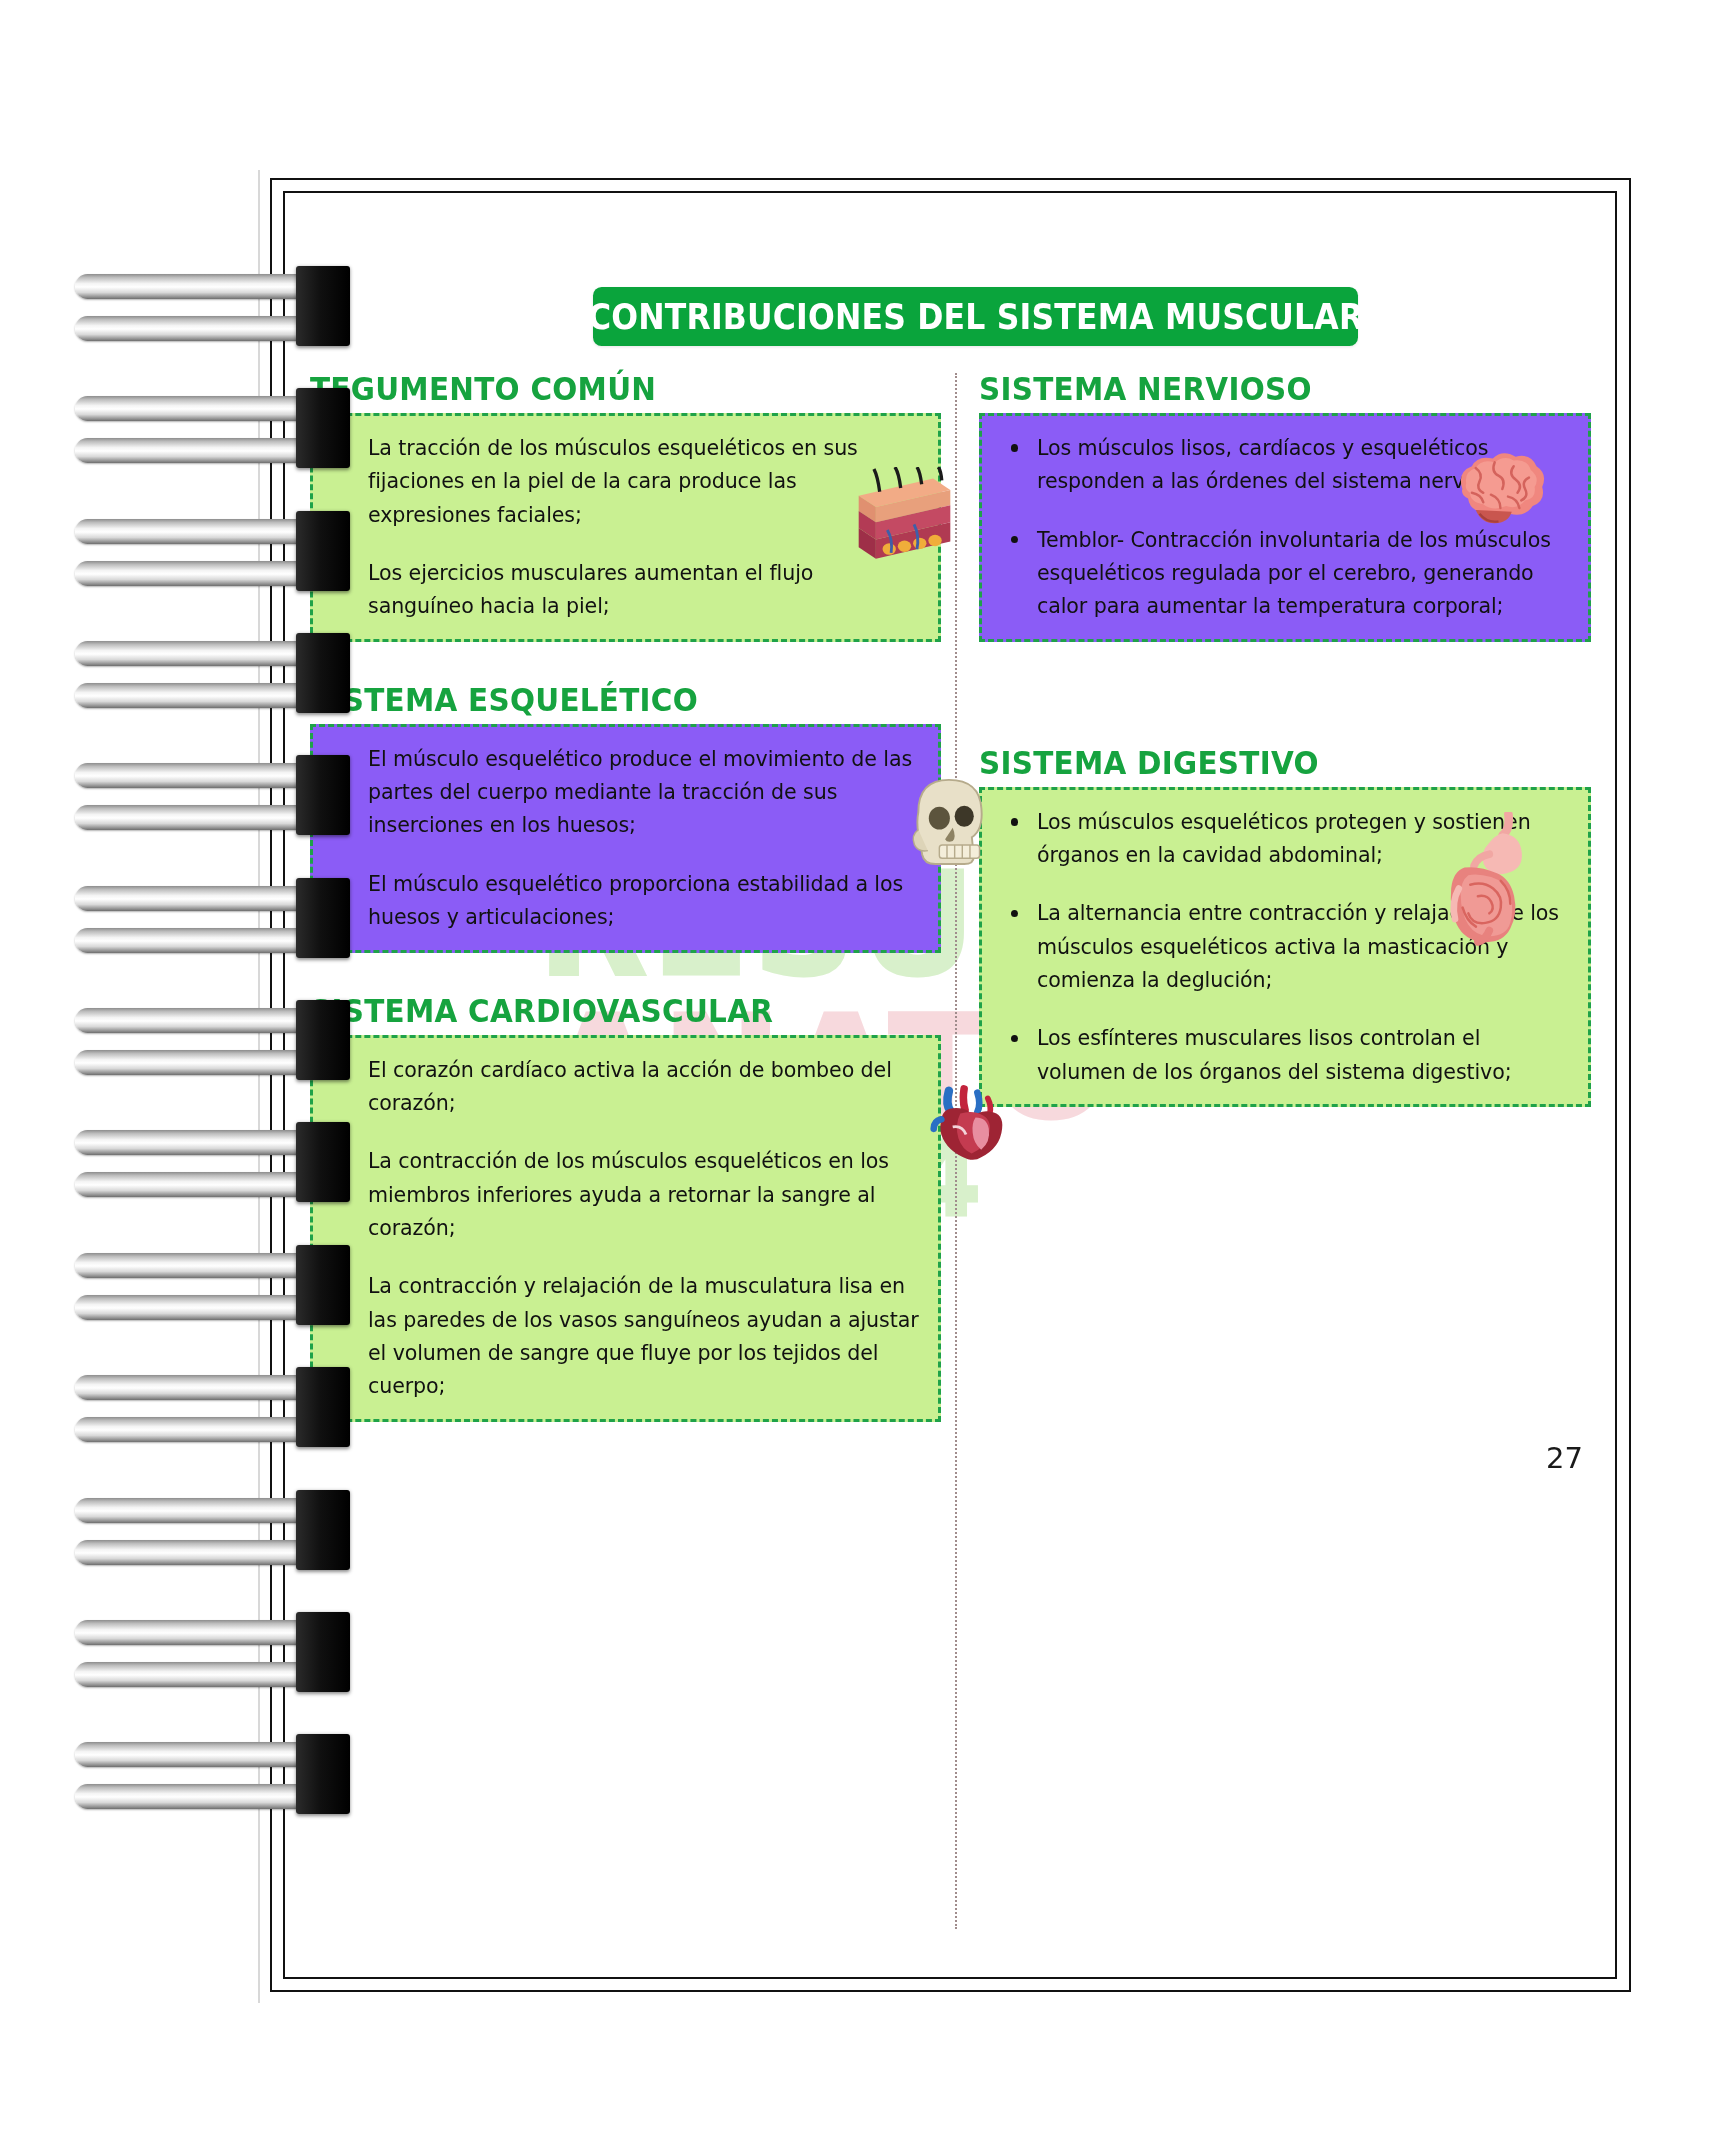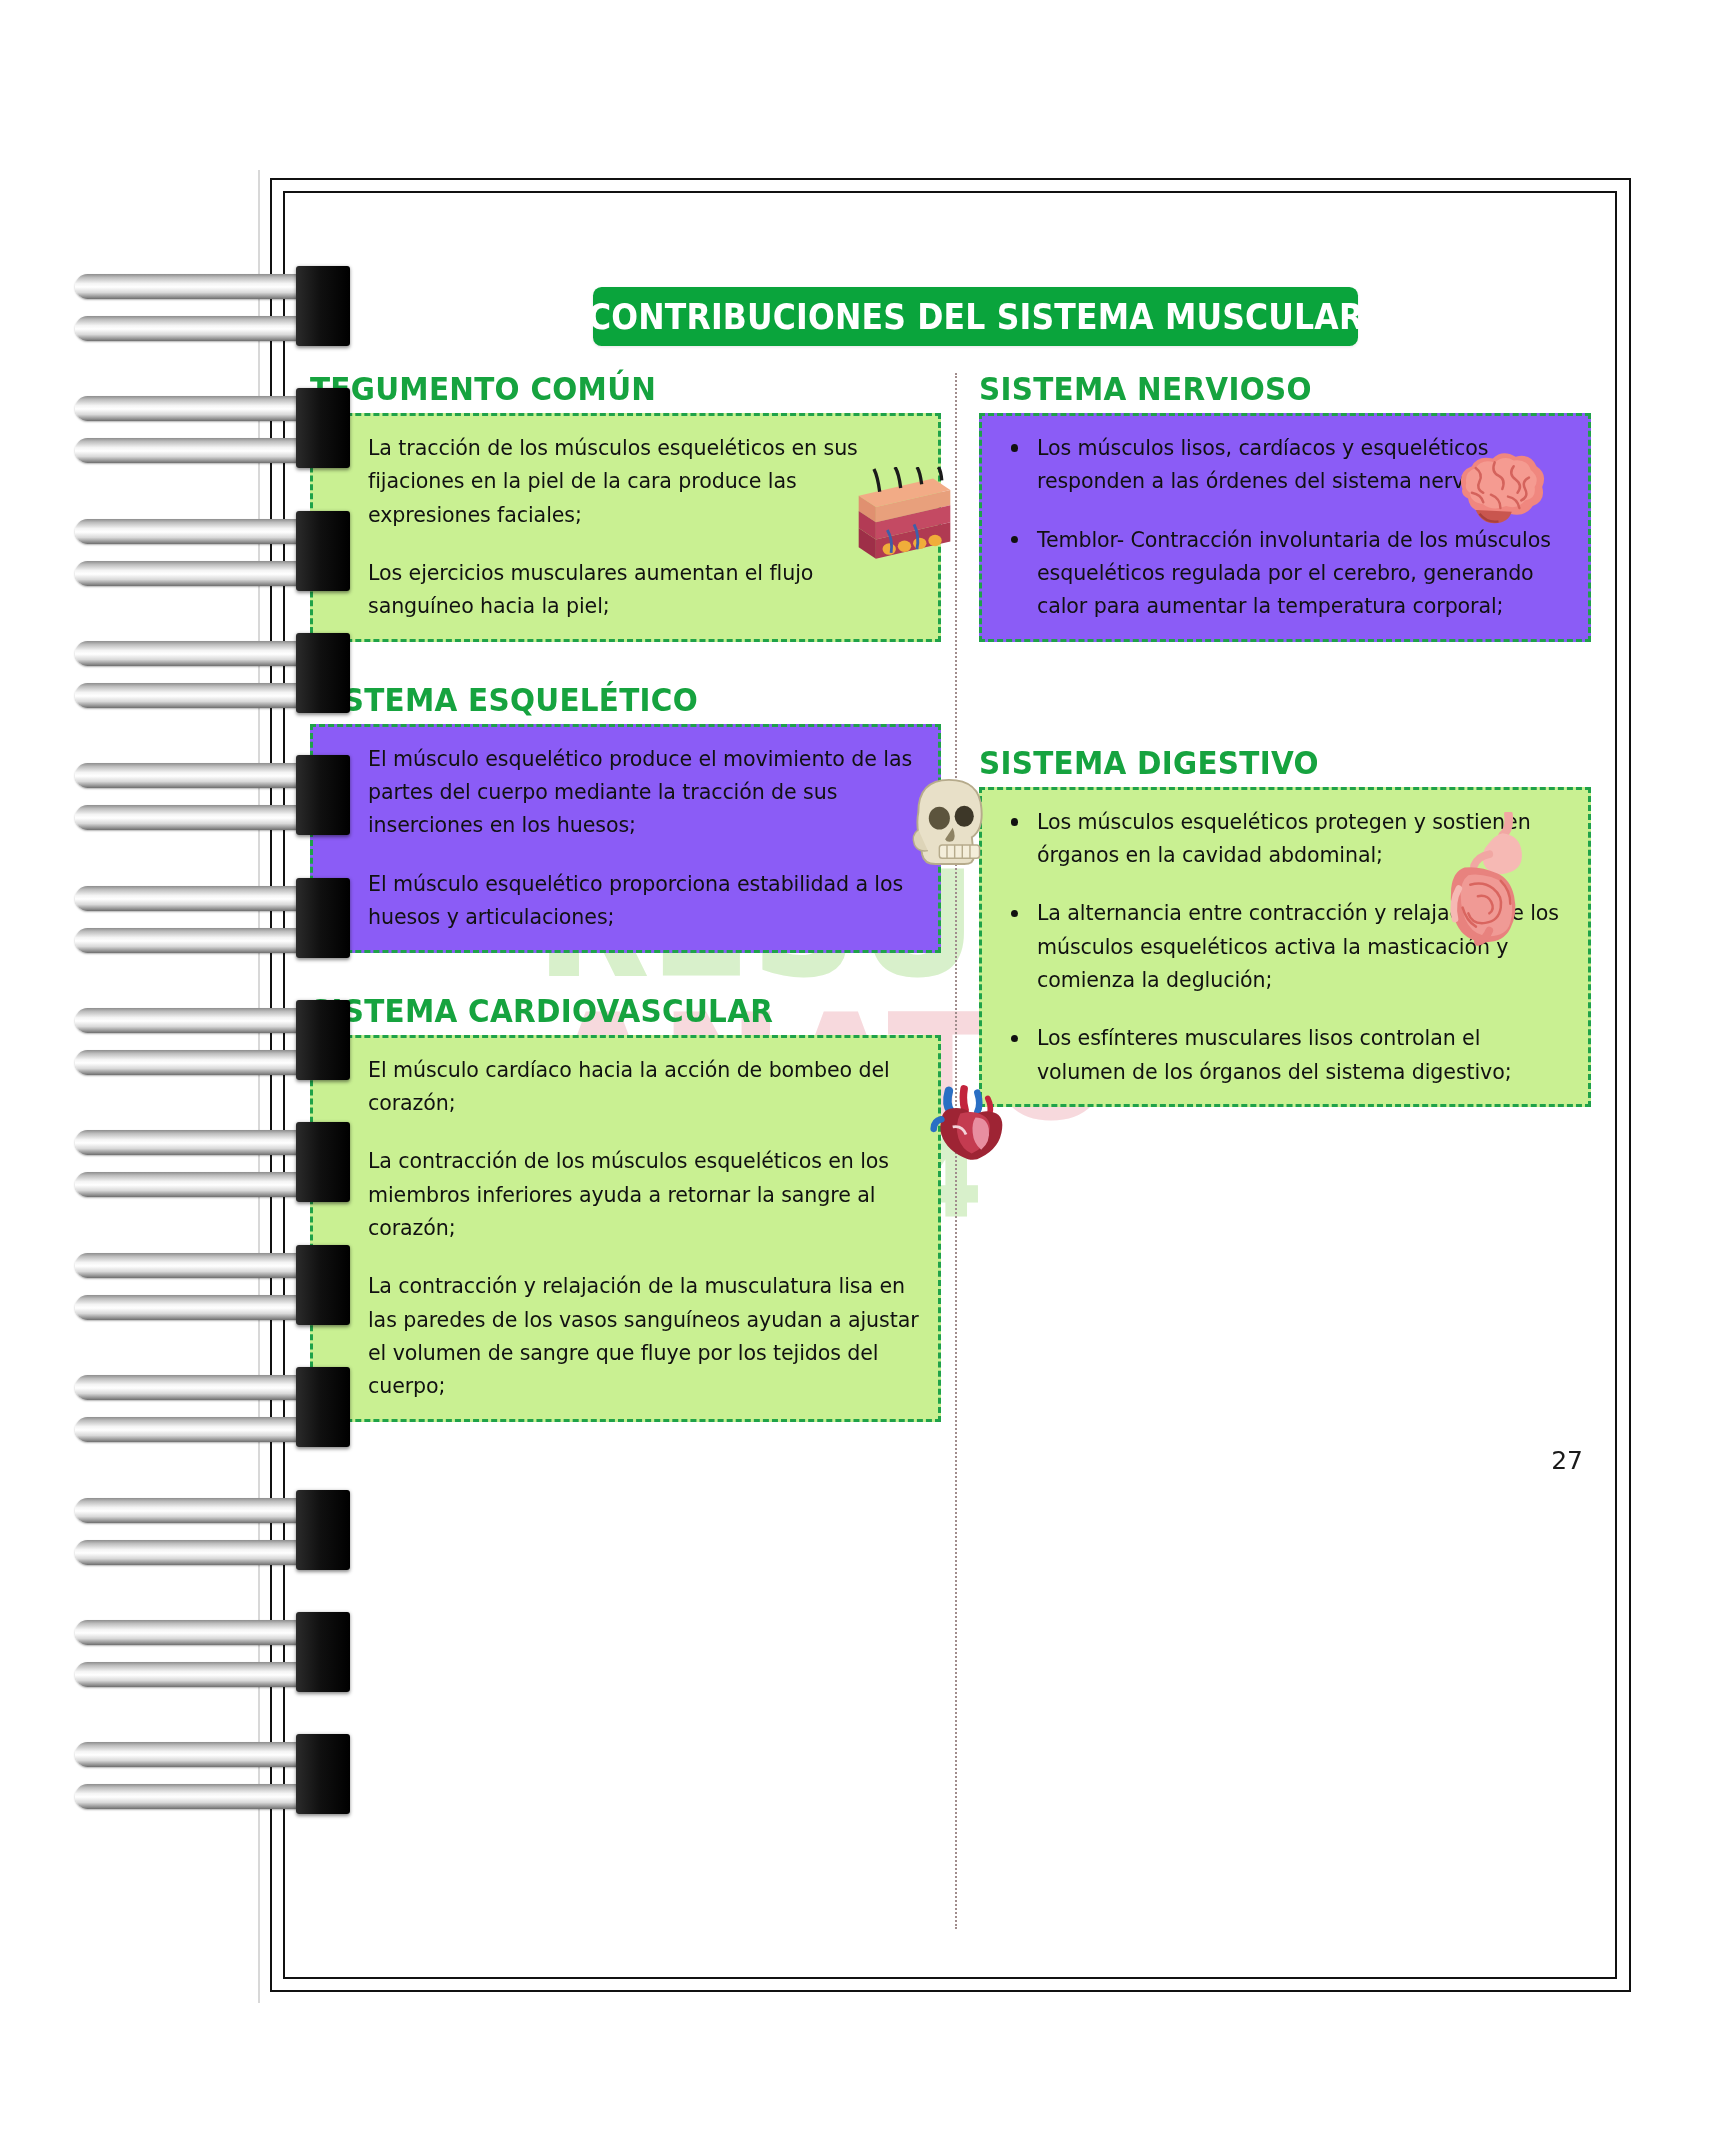--- a/index.html
+++ b/index.html
@@ -238,21 +238,21 @@
   #illo-brain { left: 468px; top: 80px; width: 103px; height: 76px; }
   
   #illo-digest { left: 455px; top: 67px; width: 103px; height: 134px; }
 
   
   #page-number {
     position: absolute;
     right: 34px;
     bottom: 29px;
     font-family: "DejaVu Sans", sans-serif;
-    font-size: 25px;
+    font-size: 29px;
     color: #1a1a1a;
     z-index: 30;
   }
 </style>
 </head>
 <body>
 
 <div id="page">
 
   <div id="spiral">
@@ -416,21 +416,21 @@
             <path d="M14 38 q0 -14 16 -14 q14 0 18 10 q6 -8 18 -6 q14 2 12 18 q-2 20 -22 30 q-6 4 -14 2 q-22 -8 -28 -26 q-2 -8 0 -14 Z" fill="#9e2434"></path>
             <path d="M34 30 q14 -4 24 2 q10 6 6 20 q-4 14 -18 20 q-10 -4 -14 -16 q-4 -14 2 -26 Z" fill="#c43b50"></path>
             <path d="M50 34 q12 0 14 12 q2 14 -8 22 q-8 -6 -9 -18 q-1 -10 3 -16 Z" fill="#e88ea0"></path>
             <path d="M26 44 q10 -2 14 8" stroke="#f3d4da" stroke-width="3" fill="none"></path>
             <path d="M14 36 q-8 2 -8 10" stroke="#2a6fc4" stroke-width="7" fill="none" stroke-linecap="round"></path>
           </g>
         </svg>
 
         <div class="sec-box">
           <ul class="bullets">
-            <li>El músculo cardíaco hacia la acción de bombeo del corazón;</li>
+            <li>El corazón cardíaco activa la acción de bombeo del corazón;</li>
             <li>La contracción de los músculos esqueléticos en los miembros inferiores ayuda a retornar la sangre al corazón;</li>
             <li>La contracción y relajación de la musculatura lisa en las paredes de los vasos sanguíneos ayudan a ajustar el volumen de sangre que fluye por los tejidos del cuerpo;</li>
           </ul>
         </div>
       </div>
 
     </div>
 
     <div id="col-right">
 

